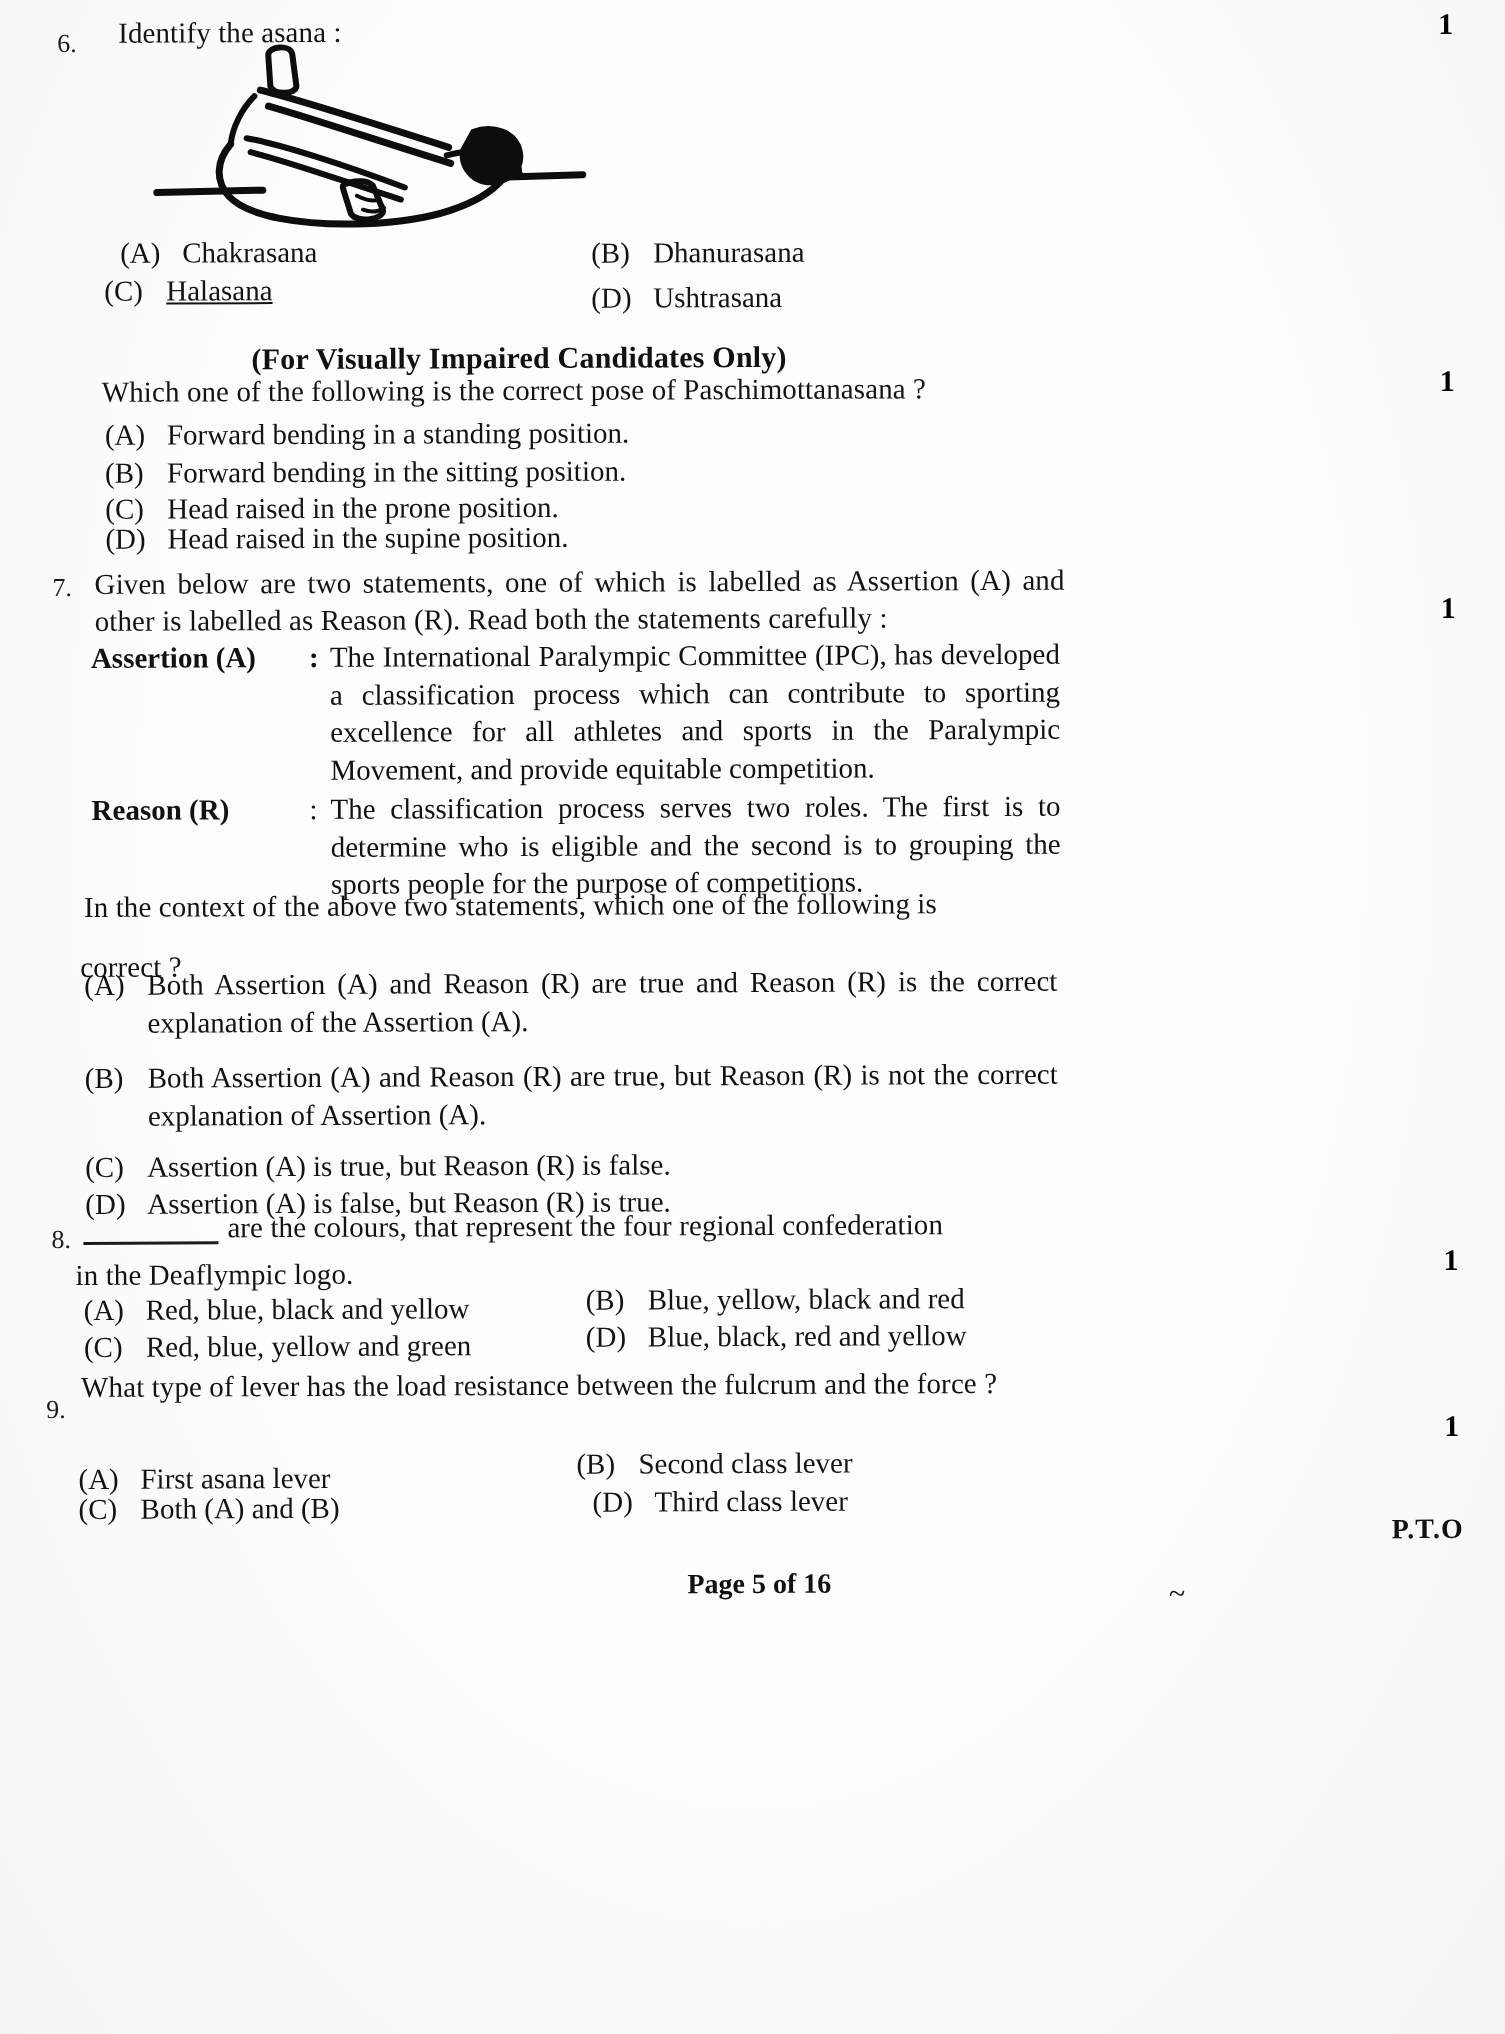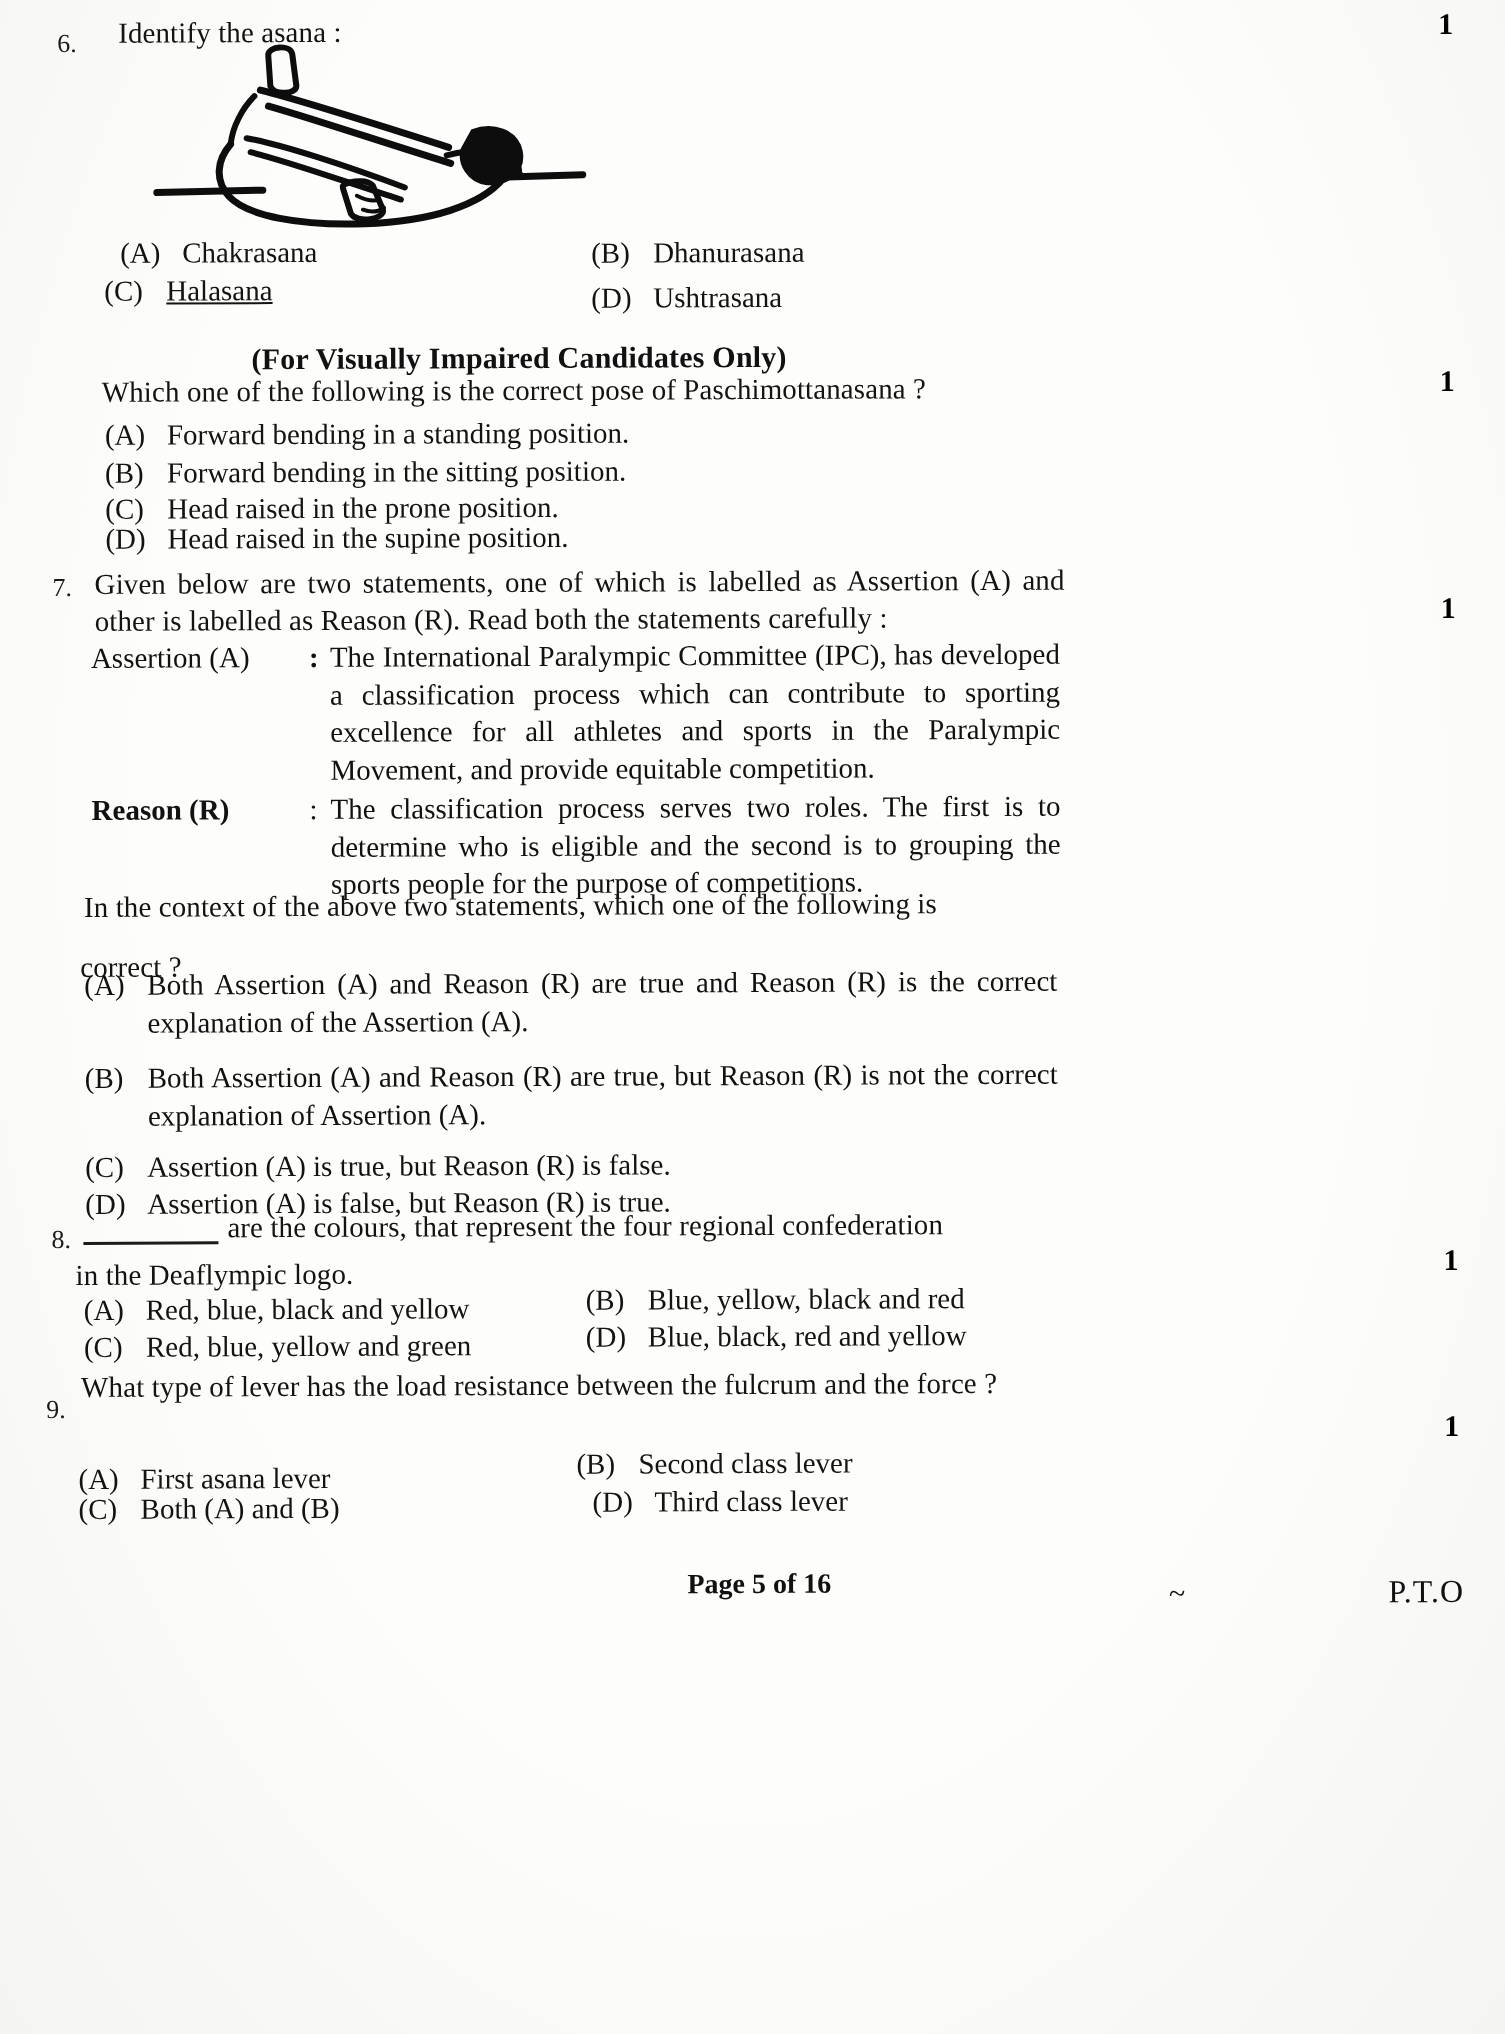--- a/index.html
+++ b/index.html
@@ -104,21 +104,21 @@
   #q7-stem {
     left: 92px; top: 563px;
     width: 970px;
     text-align: justify;
   }
   .ar-row {
     position: absolute;
     font-size: 29px;
     line-height: 1.3;
   }
-  #assertion-label { left: 88px; top: 637px; font-weight: normal; }
+  #assertion-label { left: 88px; top: 637px; font-weight: bold; }
   #assertion-colon { left: 306px; top: 637px; font-weight: bold; }
   #assertion-text {
     left: 327px; top: 637px;
     width: 730px;
     text-align: justify;
   }
   #reason-label { left: 88px; top: 789px; font-weight: bold; }
   #reason-colon { left: 306px; top: 789px; }
   #reason-text {
     left: 327px; top: 789px;
@@ -173,23 +173,23 @@
     font-size: 28px;
     font-weight: bold;
   }
   #footer-tilde {
     position: absolute;
     left: 1162px; top: 1578px;
     font-size: 30px;
   }
   #footer-pto {
     position: absolute;
-    right: 48px; top: 1576px;
-    font-size: 32px;
-    font-weight: normal;
+    right: 48px; top: 1516px;
+    font-size: 28px;
+    font-weight: bold;
     letter-spacing: 1px;
   }
   #footer-stub {
     position: absolute;
     left: 18px; top: 1600px;
     font-size: 22px;
     color: #3a3a3a;
   }
   #top-stub {
     position: absolute;

